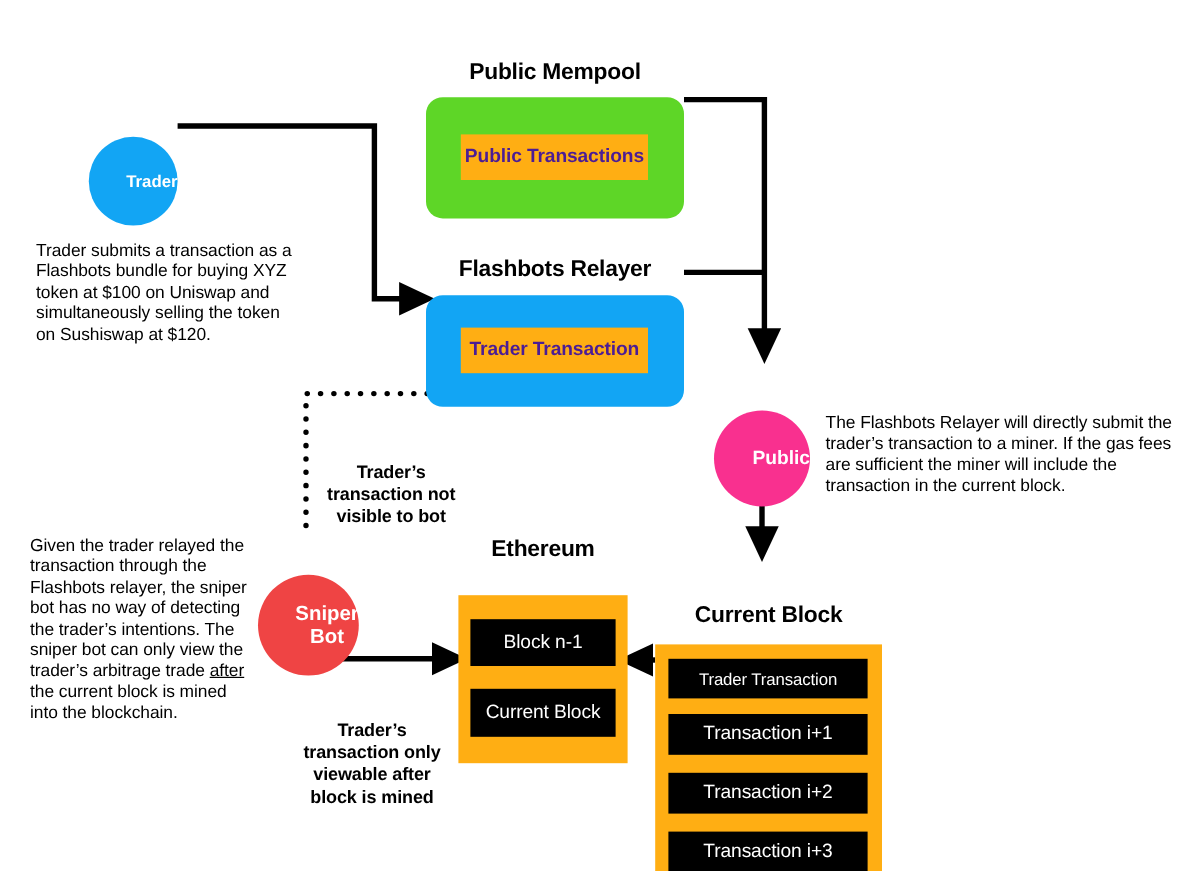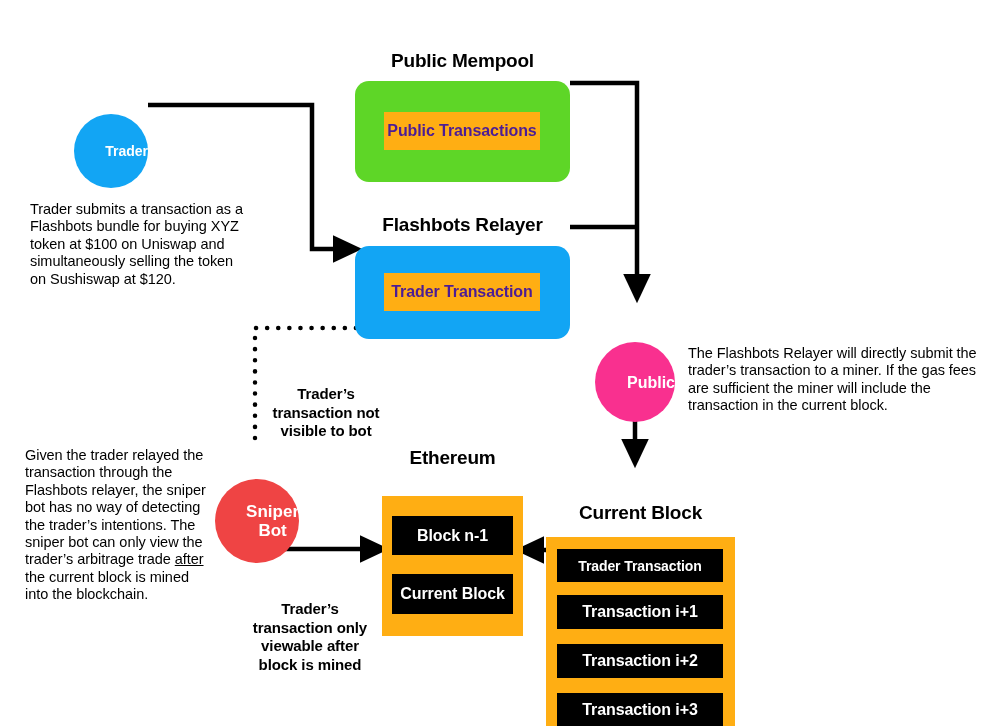--- a/index.html
+++ b/index.html
@@ -83,21 +83,21 @@
   }
 
   
   .orange-container { background: #ffae13; }
   .box-ethchain { left: 382px; top: 452px; width: 141px; height: 140px; }
   .box-currentblock { left: 546px; top: 493px; width: 189px; height: 205px; }
 
   .black-chip {
     background: #000000;
     color: #ffffff;
-    font-weight: bold;
+    font-weight: normal;
     display: flex;
     align-items: center;
     justify-content: center;
     text-align: center;
     letter-spacing: -0.1px;
   }
   .chip-block-n1   { left: 392px; top: 472px; width: 121px; height: 39px; font-size: 16px; }
   .chip-cur-block  { left: 392px; top: 530px; width: 121px; height: 40px; font-size: 16px; }
 
   .chip-tx-0 { left: 557px; top: 505px; width: 166px; height: 33px; font-size: 14px; }

